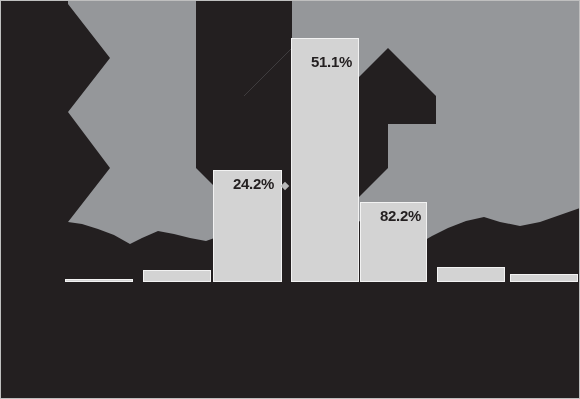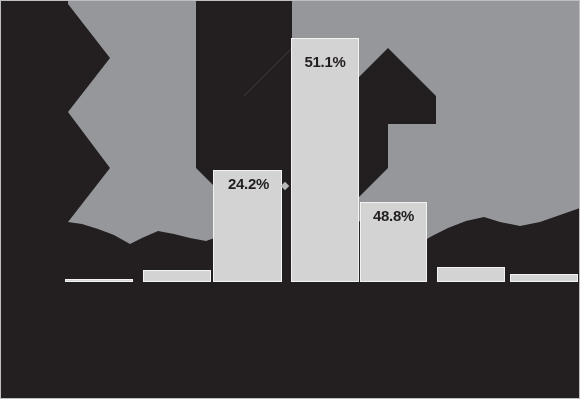--- a/index.html
+++ b/index.html
@@ -40,22 +40,22 @@
     border: 1px solid #f2f2f2;
     box-sizing: border-box;
   }
   .bar-label {
     position: absolute;
     color: #231f20;
     font-size: 15px;
     font-weight: bold;
     letter-spacing: -0.3px;
     white-space: nowrap;
-    text-align: center;
     z-index: 20;
+    margin-left: 20px;
   }
   .marker {
     position: absolute;
     width: 6px;
     height: 6px;
     background: #b9b9b9;
     transform: rotate(45deg);
     z-index: 22;
   }
 </style>
@@ -201,18 +201,18 @@
     <div class="bar" style="left:213px; top:170px; width:69px; height:112px;"></div>
     <div class="bar" style="left:291px; top:38px; width:68px; height:244px;"></div>
     <div class="bar" style="left:360px; top:202px; width:67px; height:80px;"></div>
     <div class="bar" style="left:437px; top:267px; width:68px; height:15px;"></div>
     <div class="bar" style="left:510px; top:274px; width:68px; height:8px;"></div>
 
     <div class="marker" style="left:282px; top:183px;"></div>
 
     <div class="bar-label" style="left:213px; top:175px; width:71px;">24.2%</div>
     <div class="bar-label" style="left:291px; top:53px; width:68px;">51.1%</div>
-    <div class="bar-label" style="left:360px; top:207px; width:67px;">48.8%</div>
+    <div class="bar-label" style="left:360px; top:207px; width:67px;">82.2%</div>
 
   </div>
 
   <div id="stage-frame"></div>
 </div>
 
 </body></html>

